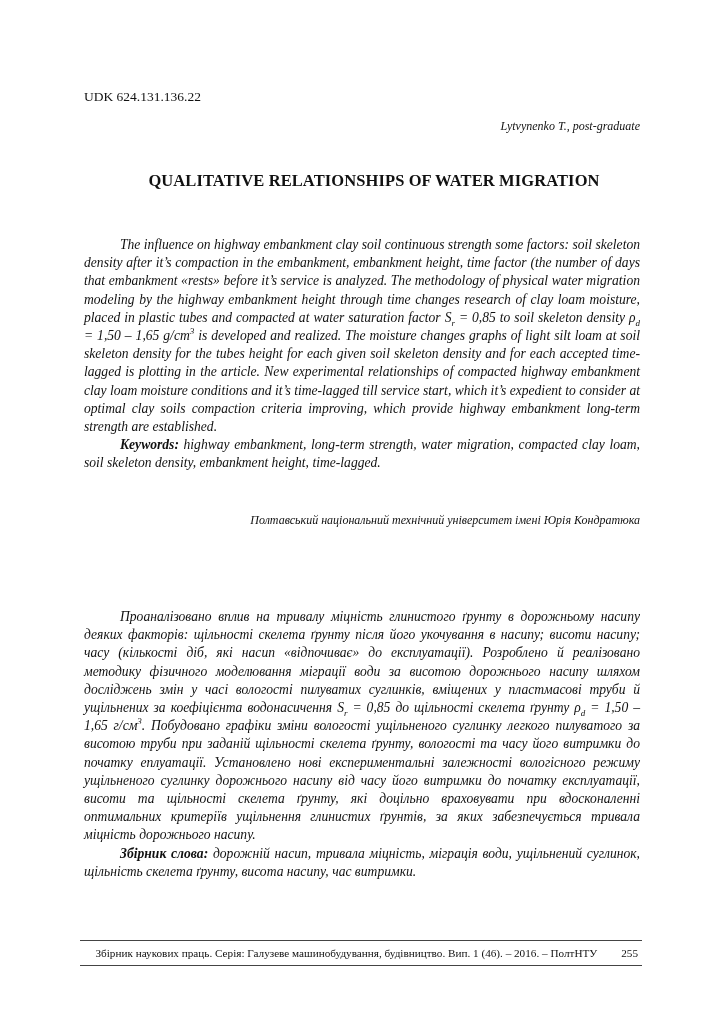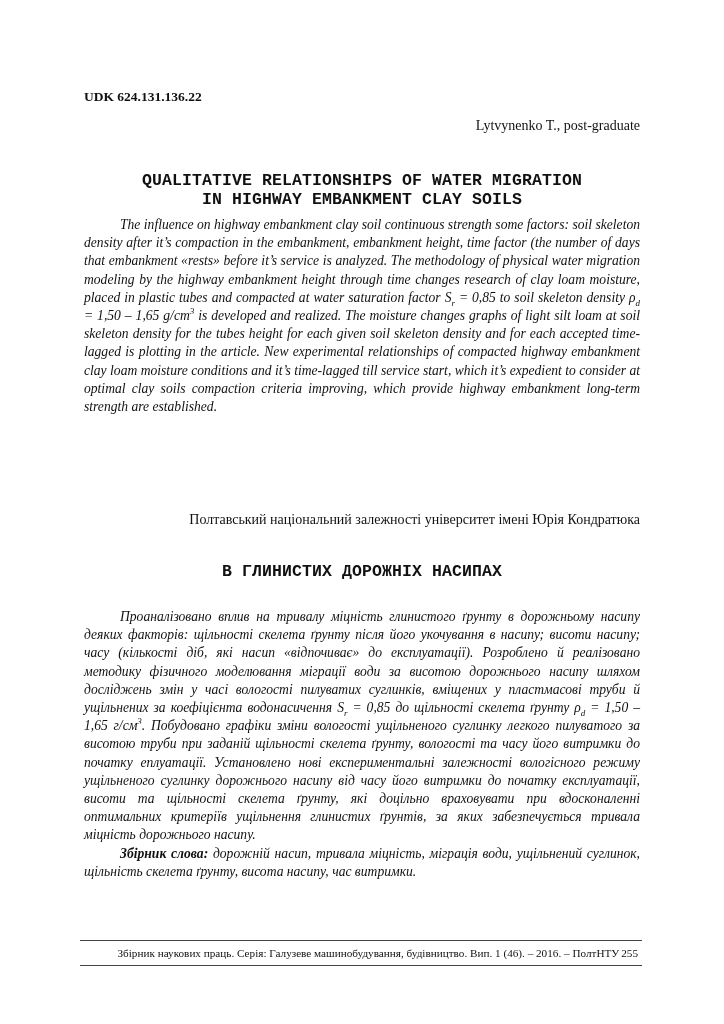--- a/index.html
+++ b/index.html
@@ -1,67 +1,66 @@
 <!DOCTYPE html>
 <html><head>
 <meta charset="utf-8">
 <style>
   html, body { margin: 0; padding: 0; background: #ffffff; }
   body { width: 724px; height: 1024px; position: relative; overflow: hidden;
          font-family: "Liberation Serif", "DejaVu Serif", serif; color: #111; }
   .page { position: absolute; left: 84px; top: 0; width: 556px; }
-  .udk { position: absolute; top: 89px; left: 0; font-weight: bold; font-size: 13.5px; }
-  .author-block { position: absolute; right: 0; text-align: right; font-size: 14px; line-height: 18px; }
+  .udk { position: absolute; top: 89px; left: 0; font-weight: normal; font-size: 13.5px; }
+  .author-block { position: absolute; right: 0; text-align: right; font-style: italic; font-size: 12px; line-height: 18px; }
   .author-en { top: 117px; }
   .author-ua { top: 511px; }
-  .title { position: absolute; left: 0; width: 556px; text-align: center; font-weight: bold;
-           font-size: 16.5px; line-height: 19px; letter-spacing: 0.1px; font-family: Liberation Mono, monospace; }
+  .title { position: absolute; left: 12px; width: 556px; text-align: center; font-weight: bold;
+           font-size: 16.5px; line-height: 19px; letter-spacing: 0.1px; }
   .title-en { top: 171px; }
   .title-ua { top: 562px; }
   .abstract { position: absolute; left: 0; width: 556px; font-style: italic; font-size: 13.6px;
               line-height: 18.2px; text-align: justify; }
   .abstract p { margin: 0; text-indent: 36px; }
-  .abstract-en { top: 216px; }
+  .abstract-en { top: 236px; }
   .abstract-ua { top: 608px; }
   .kw-label { font-weight: bold; }
   sub, sup { font-size: 9px; line-height: 0; }
   .rho { font-style: italic; }
   .footer-line { position: absolute; left: 80px; width: 562px; height: 1px; background: #444; }
   .footer-line.top { top: 940px; }
   .footer-line.bottom { top: 965px; }
   .footer-text { position: absolute; top: 946px; left: 80px; width: 558px; text-align: right;
                  font-size: 11.2px; line-height: 14px; white-space: nowrap; }
-  .footer-text .page-num { display: inline-block; margin-left: 2px; }
+  .footer-text .page-num { display: inline-block; margin-left: 24px; }
 </style>
 </head>
 <body>
 
 <div class="page">
 
   <div class="udk">UDK 624.131.136.22</div>
 
   <div class="author-block author-en">
     <div>Lytvynenko T., post-graduate</div>
   </div>
 
   <div class="title title-en">
     <div>QUALITATIVE RELATIONSHIPS OF WATER MIGRATION</div>
-    <div>IN HIGHWAY EMBANKMENT CLAY SOILS</div>
   </div>
 
   <div class="abstract abstract-en">
     <p><span>The influence on highway embankment clay soil continuous strength some factors: soil skeleton density after it’s compaction in the embankment, embankment height, time factor (the number of days that embankment «rests» before it’s service is analyzed. The methodology of physical water migration modeling by the highway embankment height through time changes research of clay loam moisture, placed in plastic tubes and compacted at water saturation factor </span><span>S</span><sub>r</sub><span> = 0,85 to soil skeleton density </span><span class="rho">ρ</span><sub>d</sub><span> = 1,50 – 1,65 g/cm</span><sup>3</sup><span> is developed and realized. The moisture changes graphs of light silt loam at soil skeleton density for the tubes height for each given soil skeleton density and for each accepted time-lagged is plotting in the article. New experimental relationships of compacted highway embankment clay loam moisture conditions and it’s time-lagged till service start, which it’s expedient to consider at optimal clay soils compaction criteria improving, which provide highway embankment long-term strength are established.</span></p>
+    <p><span class="kw-label">Keywords:</span><span> highway embankment, long-term strength, water migration, compacted clay loam, soil skeleton density, embankment height, time-lagged.</span></p>
   </div>
 
   <div class="author-block author-ua">
-    <div>Полтавський національний залежності університет імені Юрія Кондратюка</div>
+    <div>Полтавський національний технічний університет імені Юрія Кондратюка</div>
   </div>
 
   <div class="title title-ua">
-    <div>В ГЛИНИСТИХ ДОРОЖНІХ НАСИПАХ</div>
   </div>
 
   <div class="abstract abstract-ua">
     <p><span>Проаналізовано вплив на тривалу міцність глинистого ґрунту в дорожньому насипу деяких факторів: щільності скелета ґрунту після його укочування в насипу; висоти насипу; часу (кількості діб, які насип «відпочиває» до експлуатації). Розроблено й реалізовано методику фізичного моделювання міграції води за висотою дорожнього насипу шляхом досліджень змін у часі вологості пилуватих суглинків, вміщених у пластмасові труби й ущільнених за коефіцієнта водонасичення </span><span>S</span><sub>r</sub><span> = 0,85 до щільності скелета ґрунту </span><span class="rho">ρ</span><sub>d</sub><span> = 1,50 – 1,65 г/см</span><sup>3</sup><span>. Побудовано графіки зміни вологості ущільненого суглинку легкого пилуватого за висотою труби при заданій щільності скелета ґрунту, вологості та часу його витримки до початку еплуатації. Установлено нові експериментальні залежності вологісного режиму ущільненого суглинку дорожнього насипу від часу його витримки до початку експлуатації, висоти та щільності скелета ґрунту, які доцільно враховувати при вдосконаленні оптимальних критеріїв ущільнення глинистих ґрунтів, за яких забезпечується тривала міцність дорожнього насипу.</span></p>
     <p><span class="kw-label">Збірник слова:</span><span> дорожній насип, тривала міцність, міграція води, ущільнений суглинок, щільність скелета ґрунту, висота насипу, час витримки.</span></p>
   </div>
 
 </div>
 
 <div class="footer-line top"></div>

